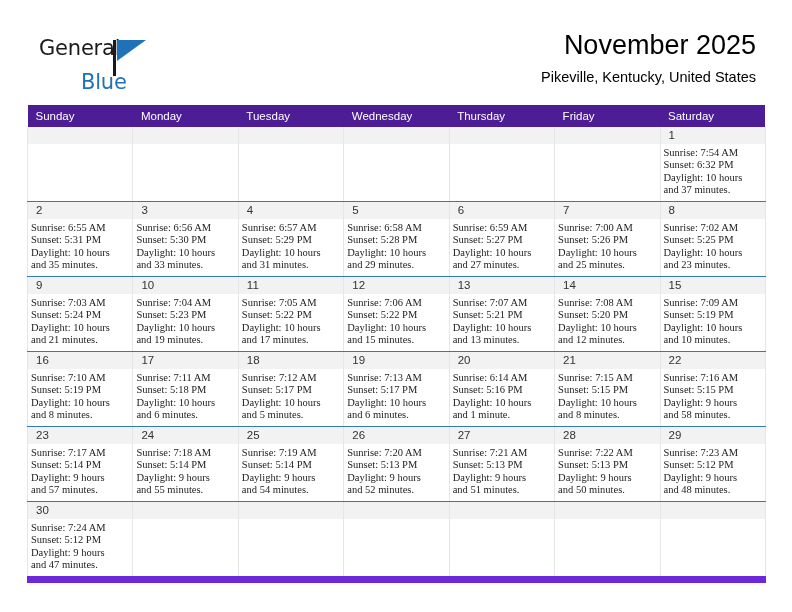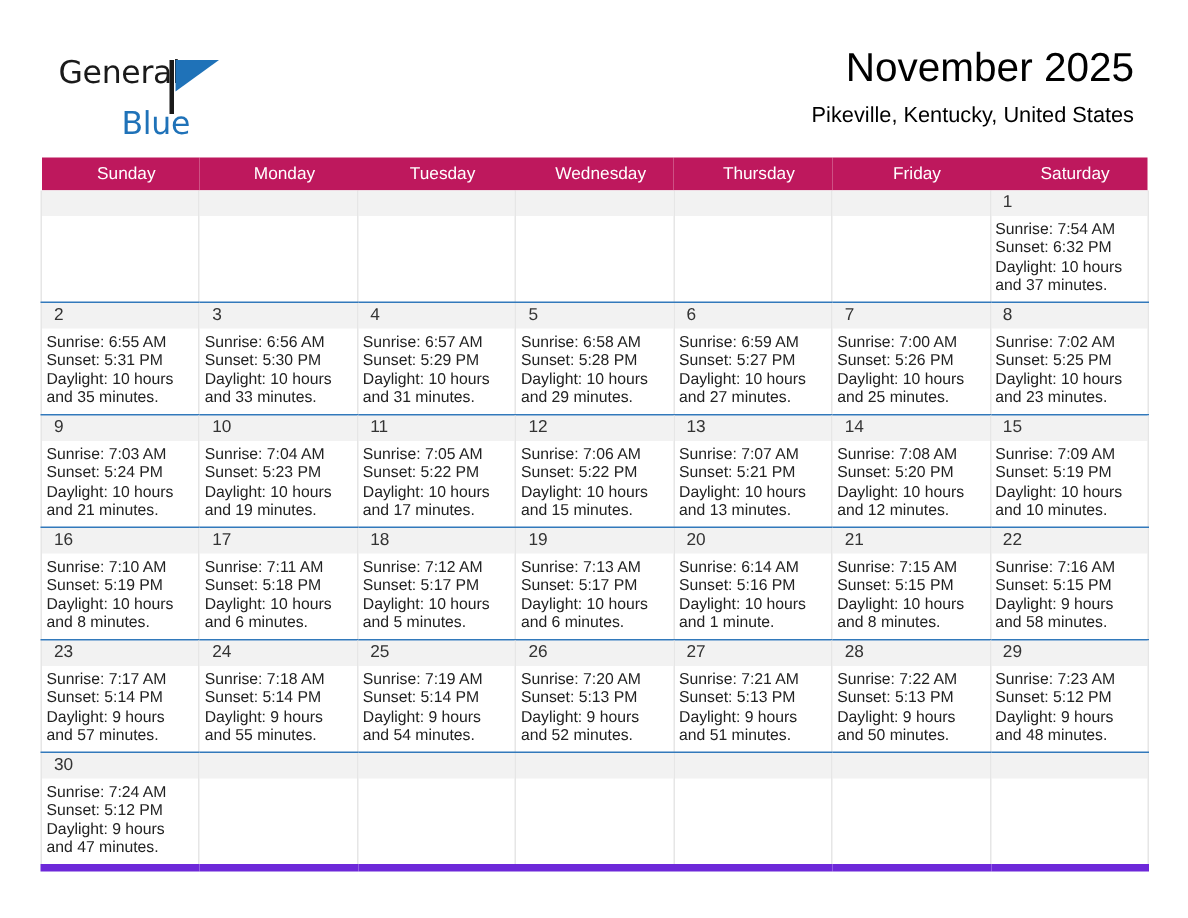--- a/index.html
+++ b/index.html
@@ -104,25 +104,25 @@
     position: absolute;
     left: 27px;
     top: 105px;
     width: 738px;
     border-collapse: collapse;
     table-layout: fixed;
   }
   .calendar col { width: 105.43px; }
 
   .calendar thead th {
-    background: #be185d;
+    background: #4c1d95;
     color: #ffffff;
     font-size: 11.5px;
     font-weight: 400;
-    text-align: center;
+    text-align: left;
     padding: 5px 0 5px 8px;
     height: 19px;
     box-sizing: border-box;
     border: none;
     vertical-align: middle;
   }
 
   .calendar tbody tr {
     height: 74px;
   }
@@ -133,21 +133,21 @@
     border-left: 1px solid #e6e6e6;
     border-right: 1px solid #e6e6e6;
     border-bottom: 1px solid #3279bb;
     background: #ffffff;
     height: 74px;
   }
   .calendar tbody td.empty {
     background: #ffffff;
   }
   .calendar tbody tr:last-child td {
-    border-bottom: 5px solid #6d28d9;
+    border-bottom: 7px solid #6d28d9;
   }
 
   .daynum {
     display: block;
     background: #f2f2f2;
     font-size: 11.5px;
     color: #333333;
     padding: 3px 0 3px 8px;
     height: 17px;
     box-sizing: border-box;
@@ -156,20 +156,21 @@
   td.empty .daynum {
     background: #f2f2f2;
     color: transparent;
   }
 
   .info {
     padding: 3px 5px 0 3px;
     font-size: 10.5px;
     line-height: 12.3px;
     color: #222222;
+    font-family: Liberation Serif, serif;
   }
   .info div {
     white-space: nowrap;
   }
 </style>
 </head>
 <body>
 
 <div class="page">
 

